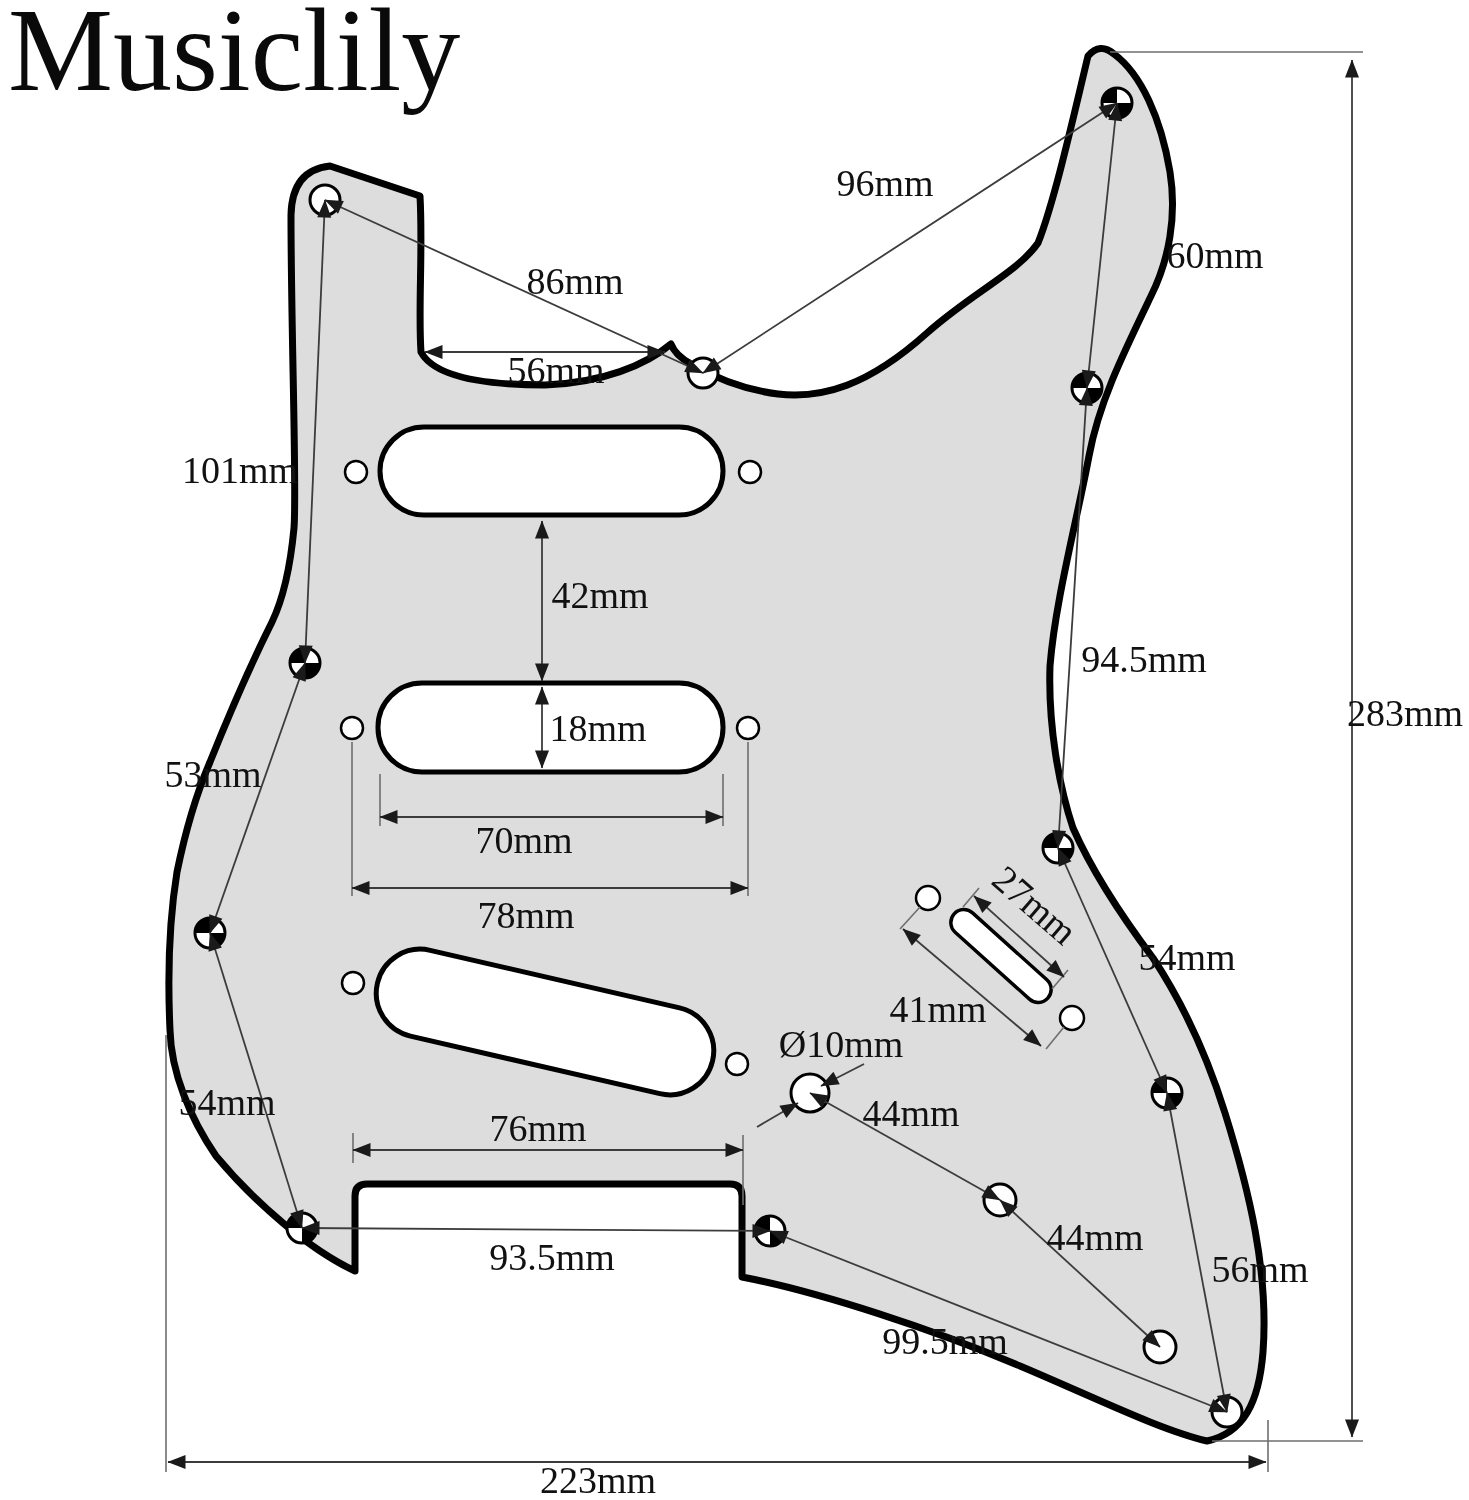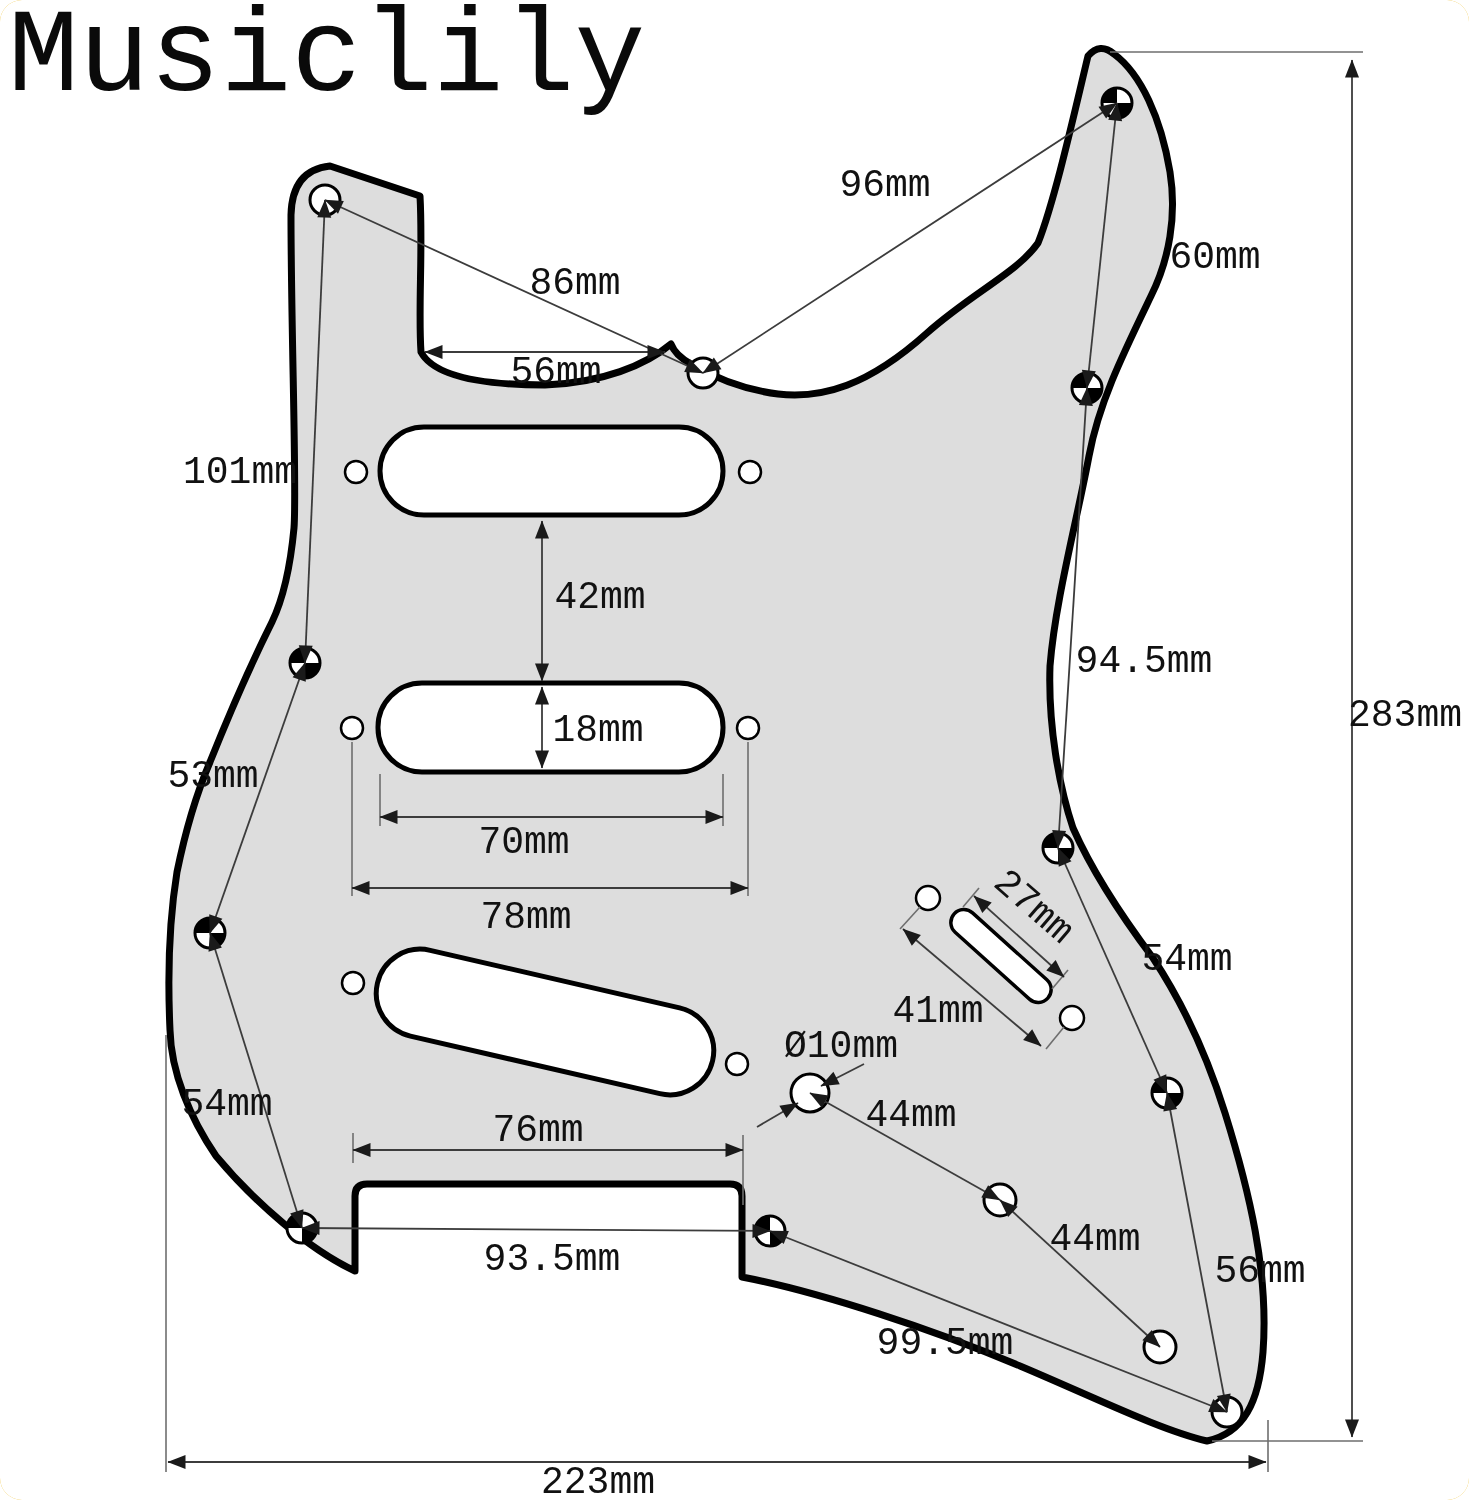--- a/index.html
+++ b/index.html
@@ -1,17 +1,17 @@
 <!DOCTYPE html>
 <html><head>
 <meta charset="utf-8">
 <style>
   html,body{margin:0;padding:0;background:#ffffff;}
   .stage{position:relative;width:1469px;height:1500px;background:#eab308;overflow:hidden;
-         font-family:Liberation Mono, monospace;border-radius:22px;}
+         font-family:Liberation Serif, serif;}
   svg{display:block;}
   .outline{fill:#dddddd;stroke:#000000;stroke-width:7;stroke-linejoin:round;}
   .cutout{fill:#ffffff;stroke:#000000;stroke-width:5;}
   .slot{fill:#ffffff;stroke:#000000;stroke-width:3.5;}
   .hole{fill:#ffffff;stroke:#000000;stroke-width:3;}
   .hole-sm{fill:#ffffff;stroke:#000000;stroke-width:2.5;}
   .checker{fill:#000000;stroke:none;}
   .dim{stroke:#3c3c3c;stroke-width:1.8;fill:none;}
   .ext{stroke:#6e6e6e;stroke-width:1.6;fill:none;}
   .lbl{fill:#111111;font-size:38px;text-anchor:middle;}

